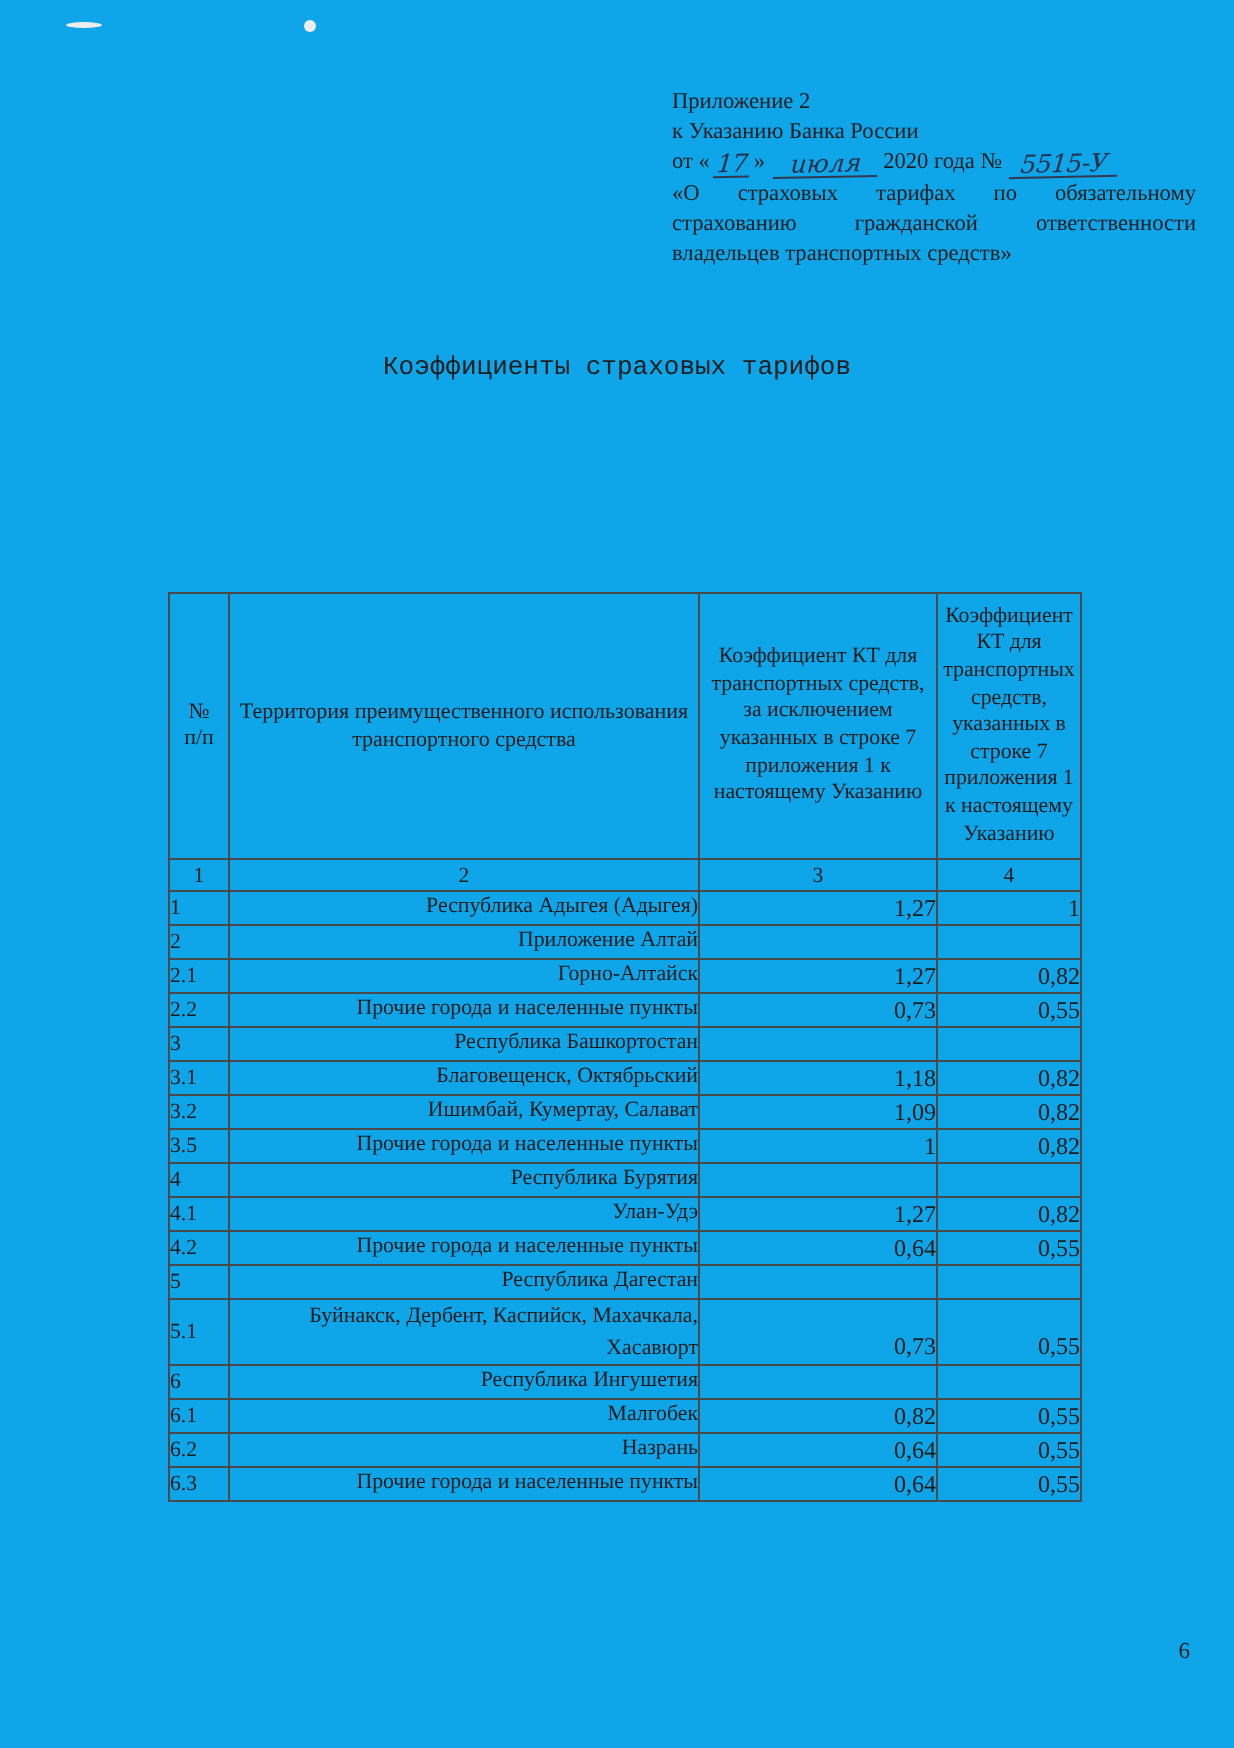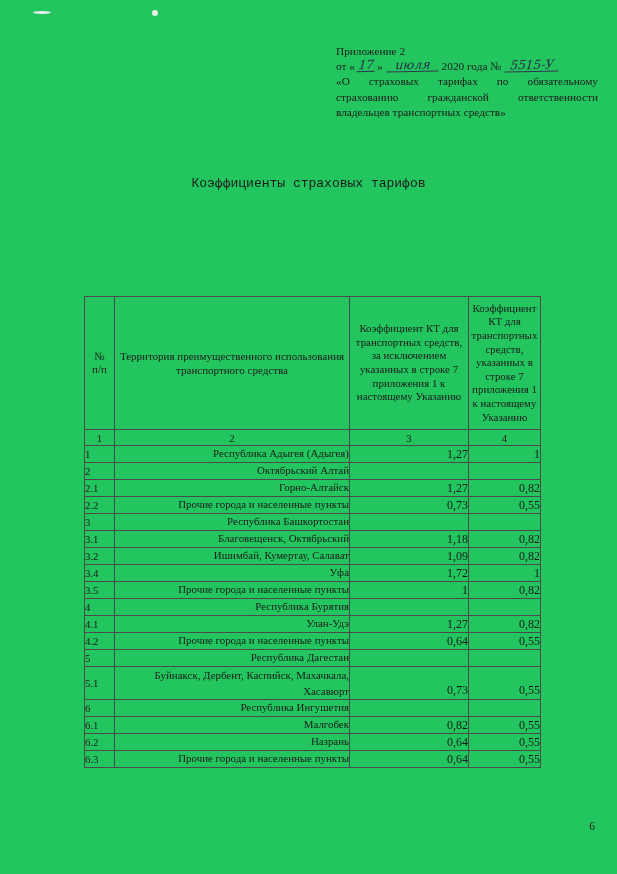--- a/index.html
+++ b/index.html
@@ -13,21 +13,21 @@
     height: 874px;
     position: relative;
     font-family: "Liberation Serif", "DejaVu Serif", serif;
     color: #1c1c1c;
     overflow: hidden;
   }
 
   .page {
     position: absolute;
     inset: 0;
-    background: #22c55e;
+    background: #0ea5e9;
   }
 
   
   .doc-header {
     position: absolute;
     left: 336px;
     top: 44px;
     width: 262px;
     font-size: 11.3px;
     line-height: 15.2px;
@@ -36,21 +36,21 @@
   .doc-header .line {
     white-space: nowrap;
   }
   .doc-header .justified {
     text-align: justify;
     text-align-last: left;
     white-space: normal;
   }
   .date-line {
     display: flex;
-    align-items: flex-start;
+    align-items: center;
     white-space: nowrap;
     gap: 0;
   }
   .hw {
     font-family: "DejaVu Serif", "Liberation Serif", serif;
     font-style: italic;
     font-size: 12.5px;
     color: #2a2f4a;
     border-bottom: 1px solid #33384f;
     display: inline-block;
@@ -182,20 +182,21 @@
 </head>
 <body>
 
 <div class="page">
 
   <div class="speck" style="left:33px;top:11px;width:18px;height:3px;"></div>
   <div class="speck" style="left:152px;top:10px;width:6px;height:6px;"></div>
 
   <div class="doc-header">
     <div class="line">Приложение 2</div>
+    <div class="line">к Указанию Банка России</div>
     <div class="date-line">
       <span>от «</span>
       <span class="hw hw-day">17</span>
       <span>»</span>
       <span class="hw hw-month">июля</span>
       <span>2020 года №</span>
       <span class="hw hw-num">5515-У</span>
     </div>
     <div class="justified">«О страховых тарифах по обязательному страхованию гражданской ответственности владельцев транспортных средств»</div>
   </div>
@@ -229,21 +230,21 @@
     </thead>
     <tbody class="body" id="table-body">
         <tr>
           <td class="idx">1</td>
           <td class="name">Республика Адыгея (Адыгея)</td>
           <td class="val">1,27</td>
           <td class="val">1</td>
         </tr>
         <tr class="group">
           <td class="idx">2</td>
-          <td class="name">Октябрьский Алтай</td>
+          <td class="name">Приложение Алтай</td>
           <td class="val"></td>
           <td class="val"></td>
         </tr>
         <tr>
           <td class="idx">2.1</td>
           <td class="name">Горно-Алтайск</td>
           <td class="val">1,27</td>
           <td class="val">0,82</td>
         </tr>
         <tr>
@@ -262,26 +263,20 @@
           <td class="idx">3.1</td>
           <td class="name">Благовещенск, Октябрьский</td>
           <td class="val">1,18</td>
           <td class="val">0,82</td>
         </tr>
         <tr>
           <td class="idx">3.2</td>
           <td class="name">Ишимбай, Кумертау, Салават</td>
           <td class="val">1,09</td>
           <td class="val">0,82</td>
-        </tr>
-        <tr>
-          <td class="idx">3.4</td>
-          <td class="name">Уфа</td>
-          <td class="val">1,72</td>
-          <td class="val">1</td>
         </tr>
         <tr>
           <td class="idx">3.5</td>
           <td class="name">Прочие города и населенные пункты</td>
           <td class="val">1</td>
           <td class="val">0,82</td>
         </tr>
         <tr class="group">
           <td class="idx">4</td>
           <td class="name">Республика Бурятия</td>

